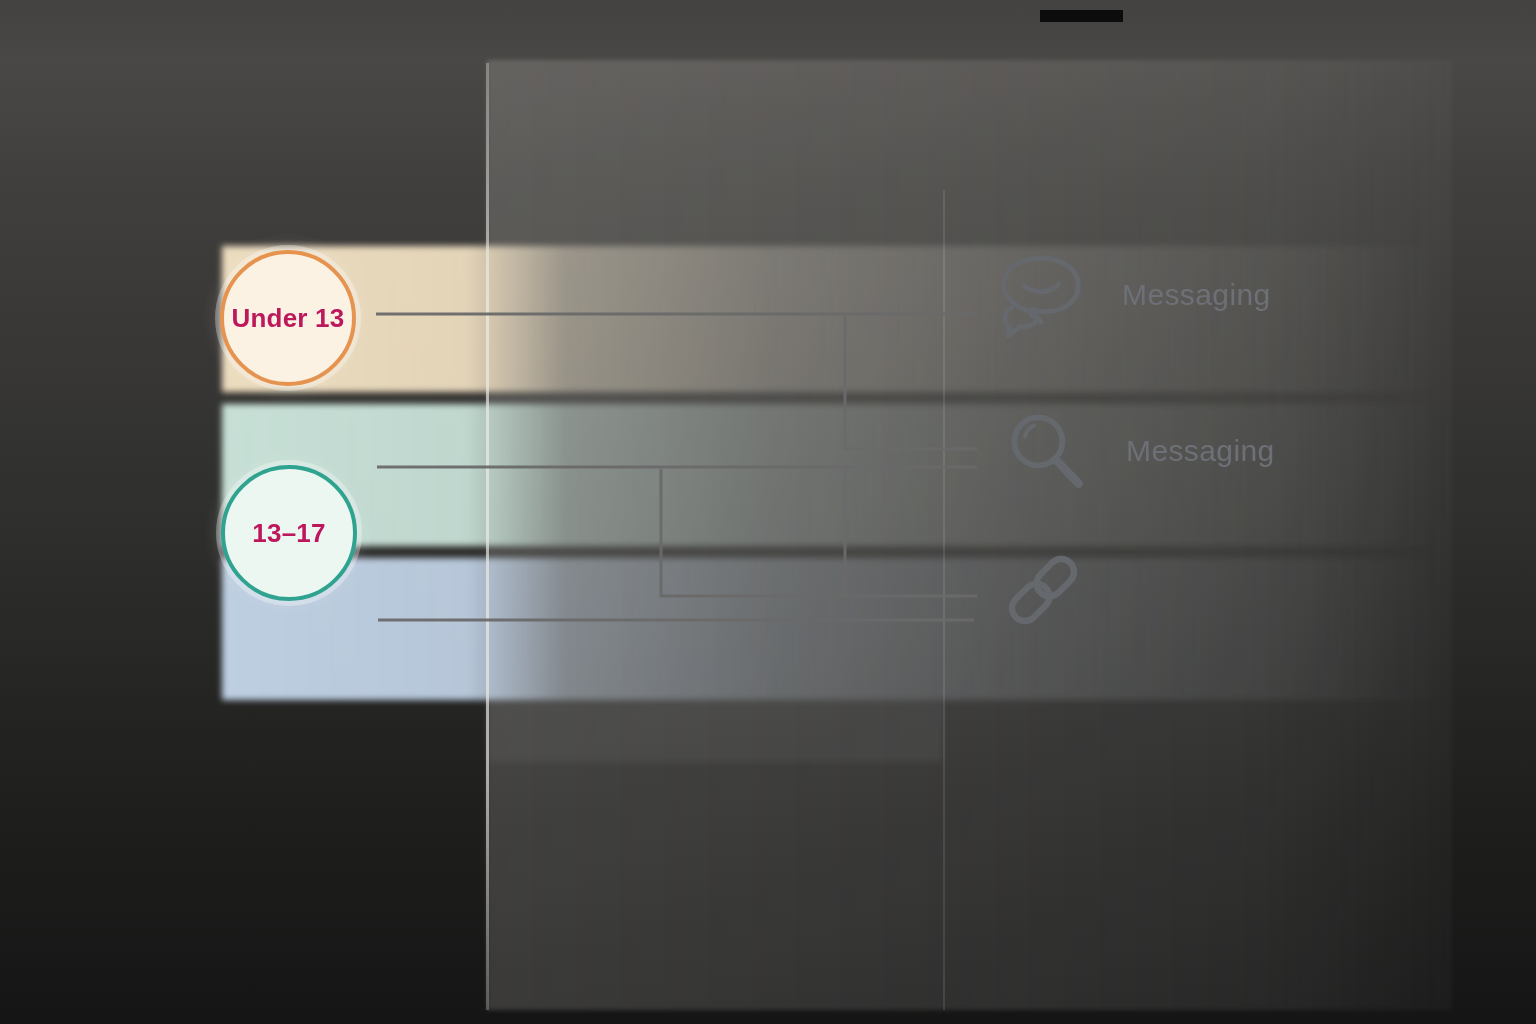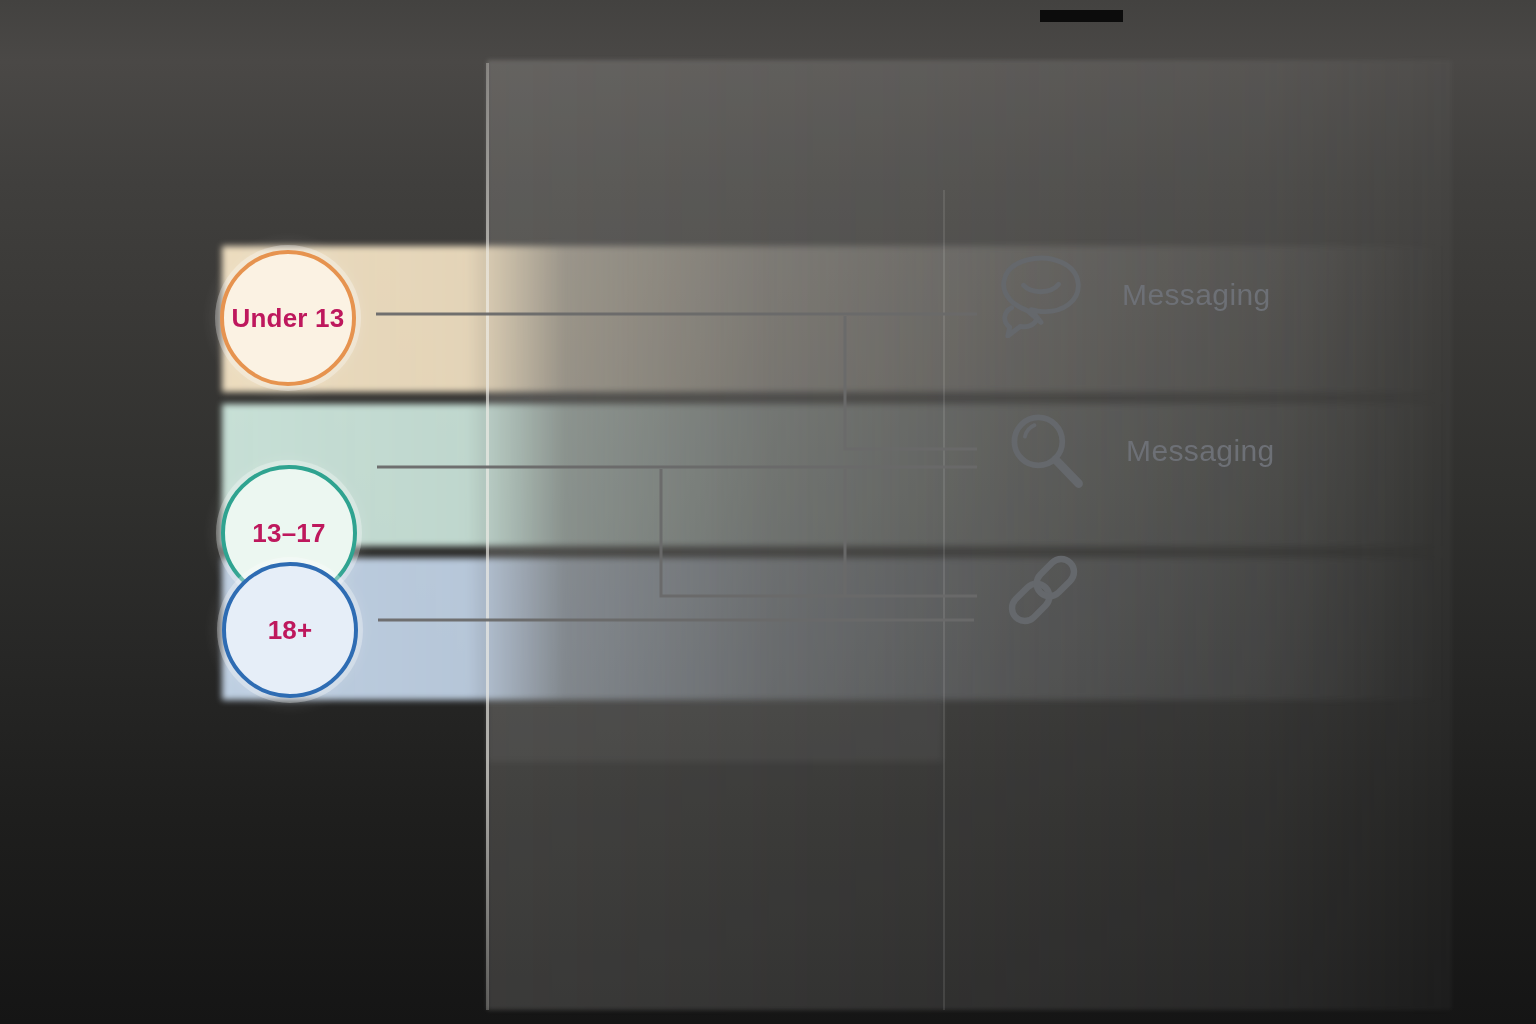--- a/index.html
+++ b/index.html
@@ -121,23 +121,20 @@
       <line x1="378" y1="620" x2="974" y2="620"></line>
     </g>
   </svg>
 
   <div class="node node-under13">
     <span>Under 13</span>
   </div>
   <div class="node node-13-17">
     <span>13–17</span>
   </div>
-  <div class="node node-18plus">
-    <span>18+</span>
-  </div>
 
   <div class="feature feature-messaging">
     <span class="icon">
       <svg viewBox="0 0 96 88" width="94" height="86">
         <g fill="none" stroke="#65686c" stroke-width="5" stroke-linecap="round" stroke-linejoin="round">
           <path d="M34 8 C58 2 84 12 86 32 C88 50 70 62 50 61 C46 61 42 60 38 59 L48 72 L34 60 C20 55 8 44 10 30 C12 18 22 11 34 8 Z"></path>
           <path d="M30 34 C38 43 58 43 66 33"></path>
           <path d="M18 57 C10 61 8 71 16 77 L14 86 L27 76 C35 78 42 74 44 68"></path>
         </g>
       </svg>

